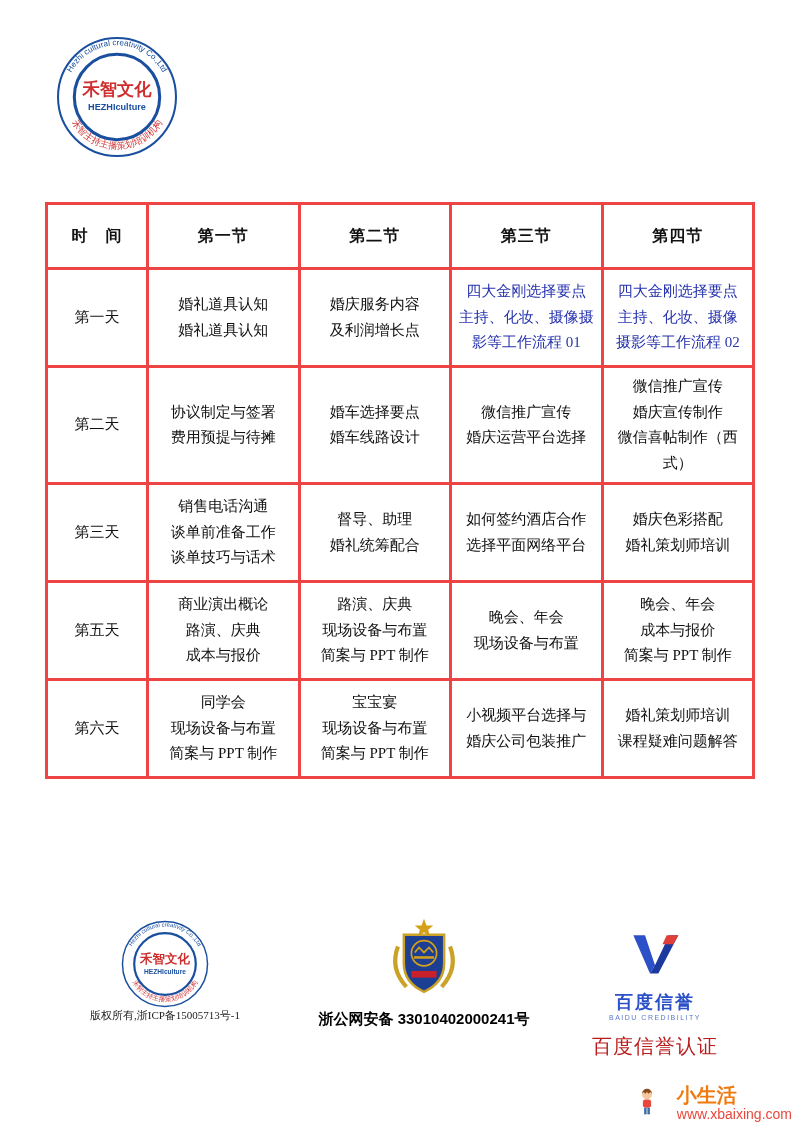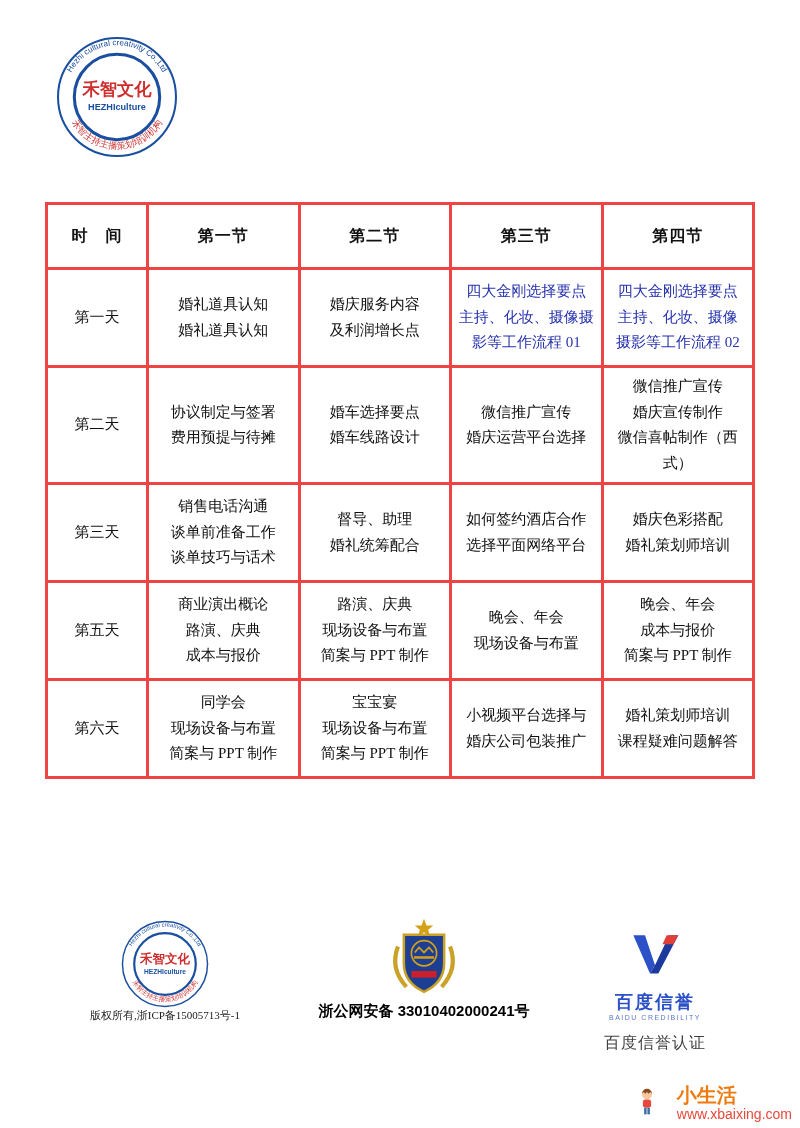--- a/index.html
+++ b/index.html
@@ -38,26 +38,26 @@
   .course-table tbody tr{height:98px;}
   .course-table .col-time{width:90px;}
   .course-table td.blue{color:var(--cell-blue,#2733ad);}
   
   .f-col{position:absolute;text-align:center;}
   .f-left{left:70px;top:920px;width:190px;}
   .logo-small{width:88px;height:88px;margin:0 auto;}
   .copyright{font-size:11px;color:#222;}
   .f-center{left:318px;top:918px;width:212px;}
   .police-badge svg{display:block;margin:0 auto;}
-  .police-text{font-family:"Liberation Sans",sans-serif;font-weight:bold;font-size:15px;color:#000;}
+  .police-text{margin-top:8px;font-family:"Liberation Sans",sans-serif;font-weight:bold;font-size:15px;color:#000;}
   .f-right{left:575px;top:930px;width:160px;font-family:"Liberation Sans",sans-serif;}
   .baidu-logo svg{display:block;margin:0 auto;}
   .baidu-title{margin-top:13px;font-size:18px;font-weight:bold;color:var(--baidu-blue,#2b50c8);letter-spacing:2px;}
   .baidu-sub{font-size:7px;letter-spacing:1.5px;color:#5a77c9;}
-  .baidu-cert{margin-top:12px;font-size:16px;color:#404040;letter-spacing:1px;}
+  .baidu-cert{margin-top:12px;font-size:20px;color:#b91c1c;letter-spacing:1px;}
   
   .watermark{
     position:absolute;right:8px;bottom:6px;
     display:flex;align-items:center;gap:20px;
     font-family:"Liberation Sans",sans-serif;
   }
   .wm-text{text-align:left;}
   .wm-name{font-size:20px;font-weight:bold;color:var(--watermark-orange,#ef7b10);line-height:1.05;}
   .wm-url{font-size:14px;color:var(--watermark-red,#e8483b);text-decoration:none;display:block;}
 </style>

